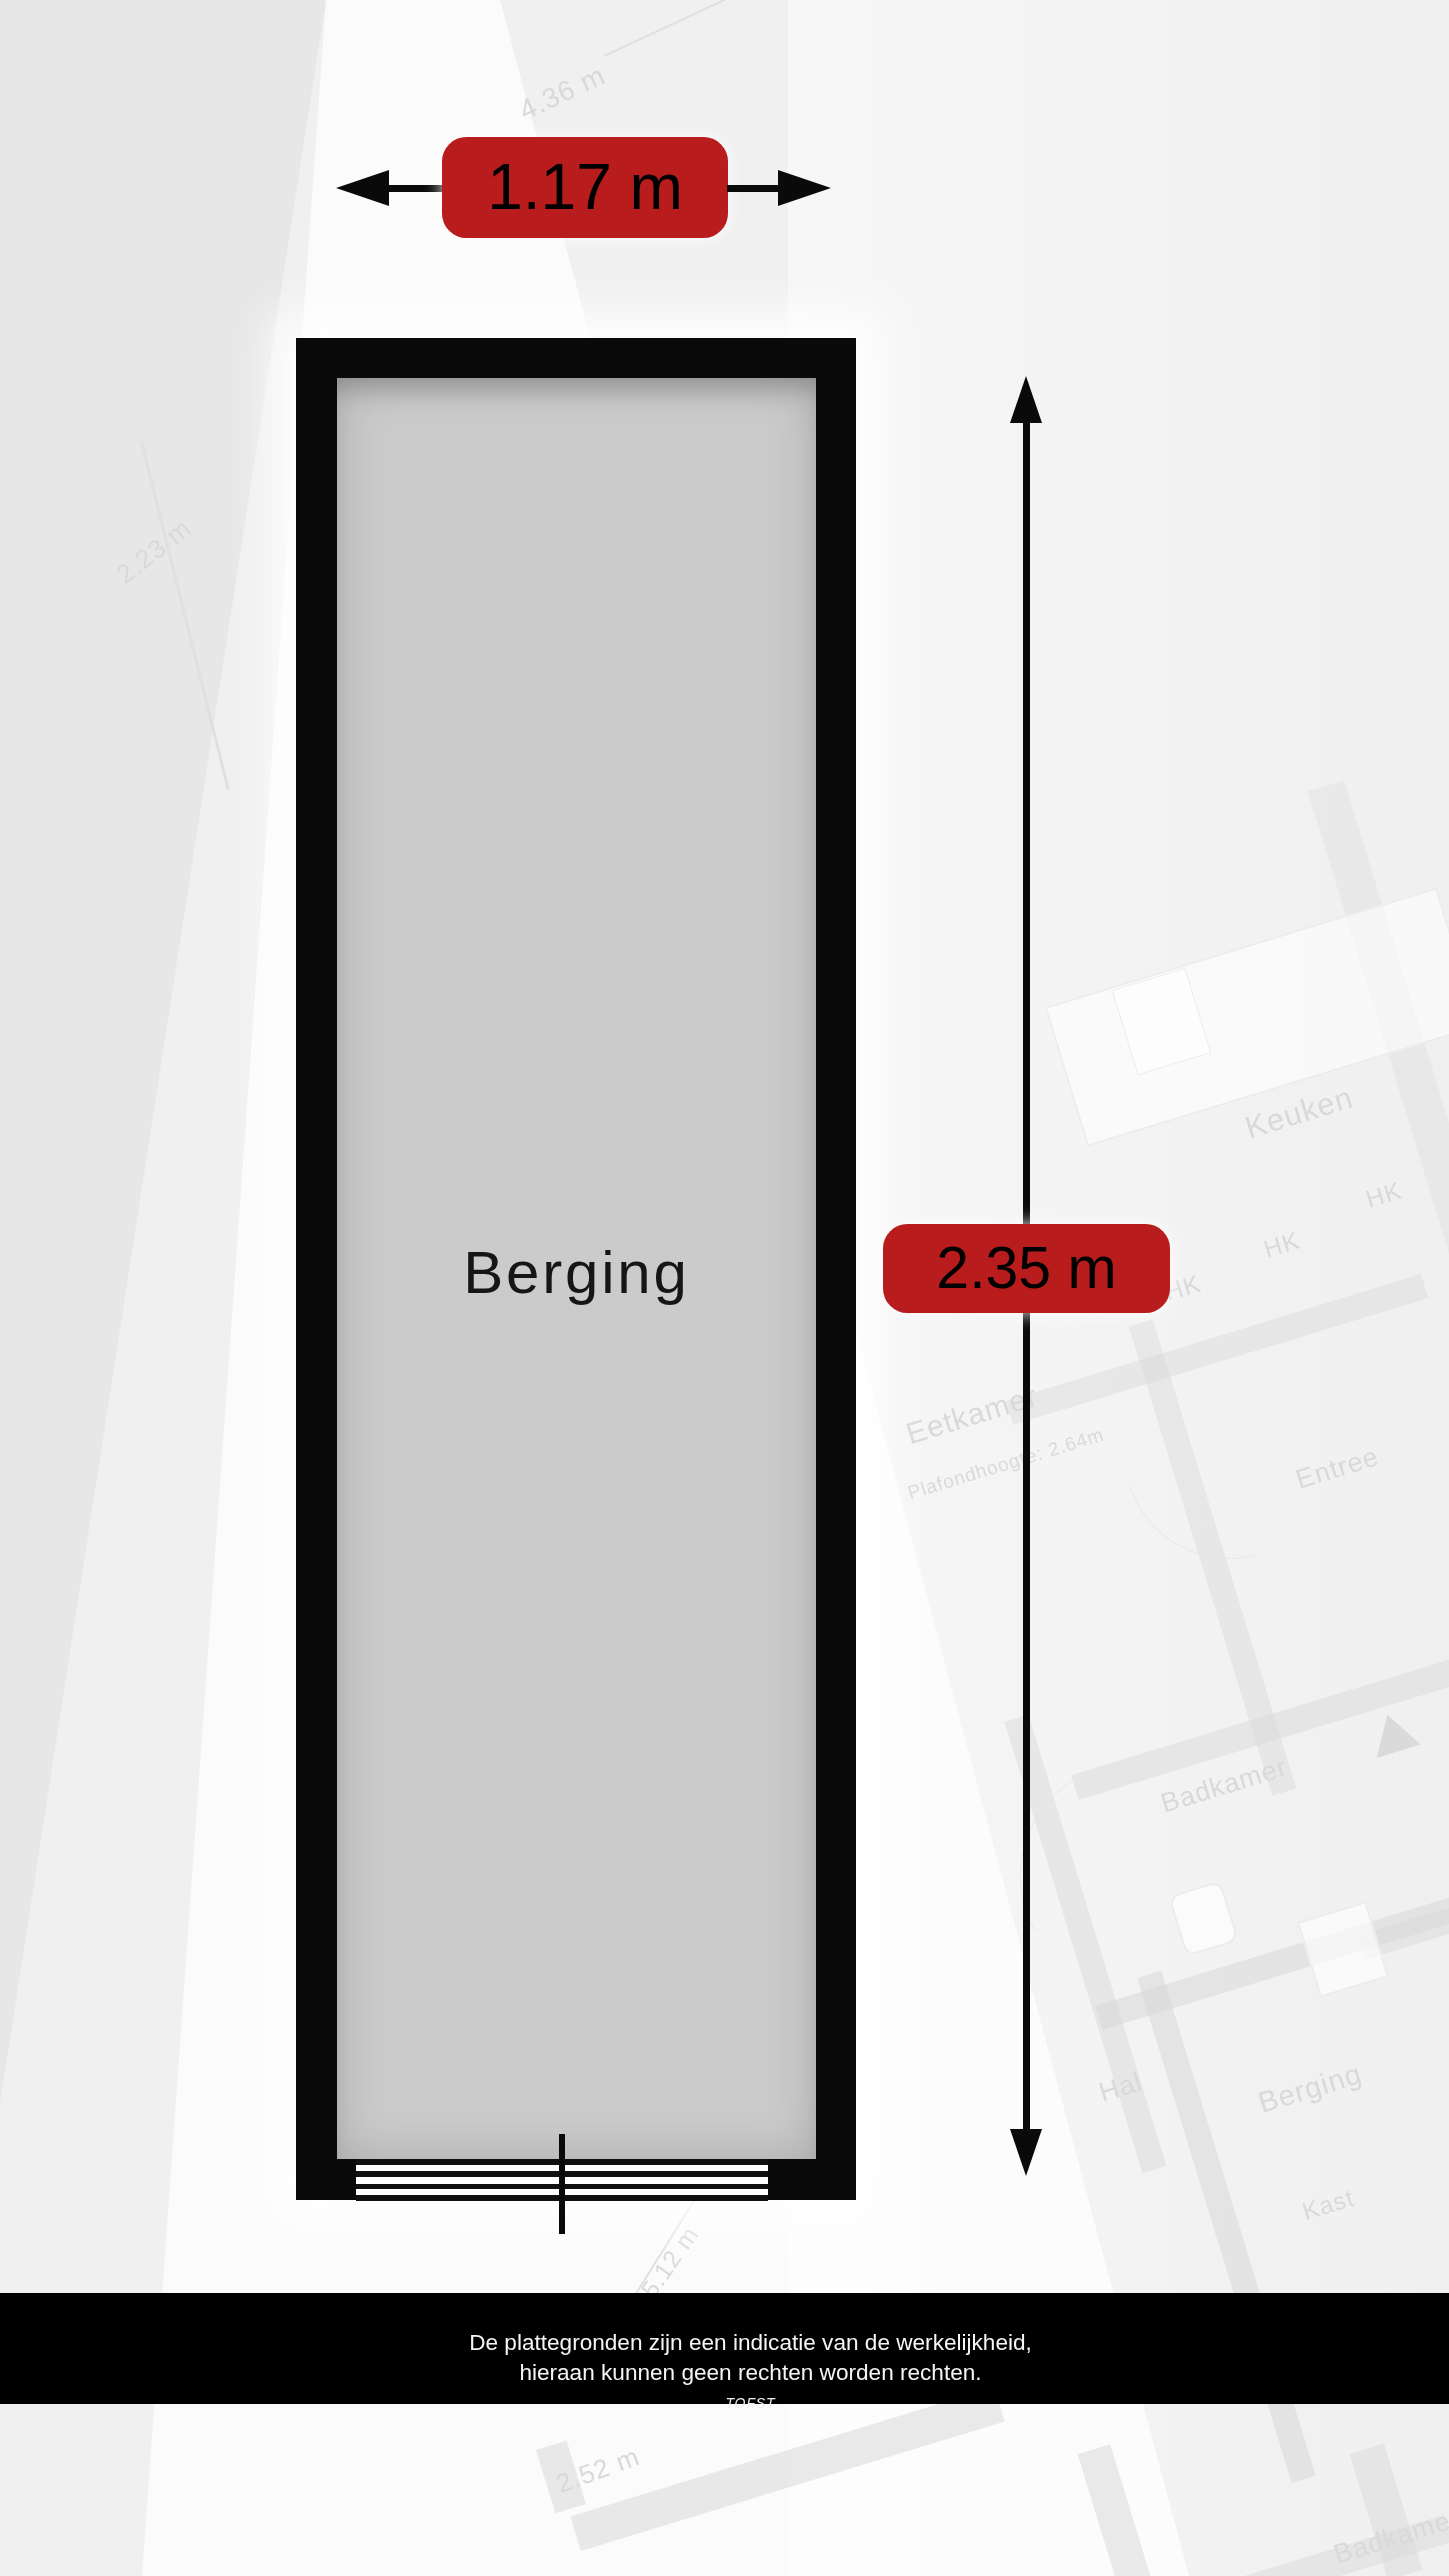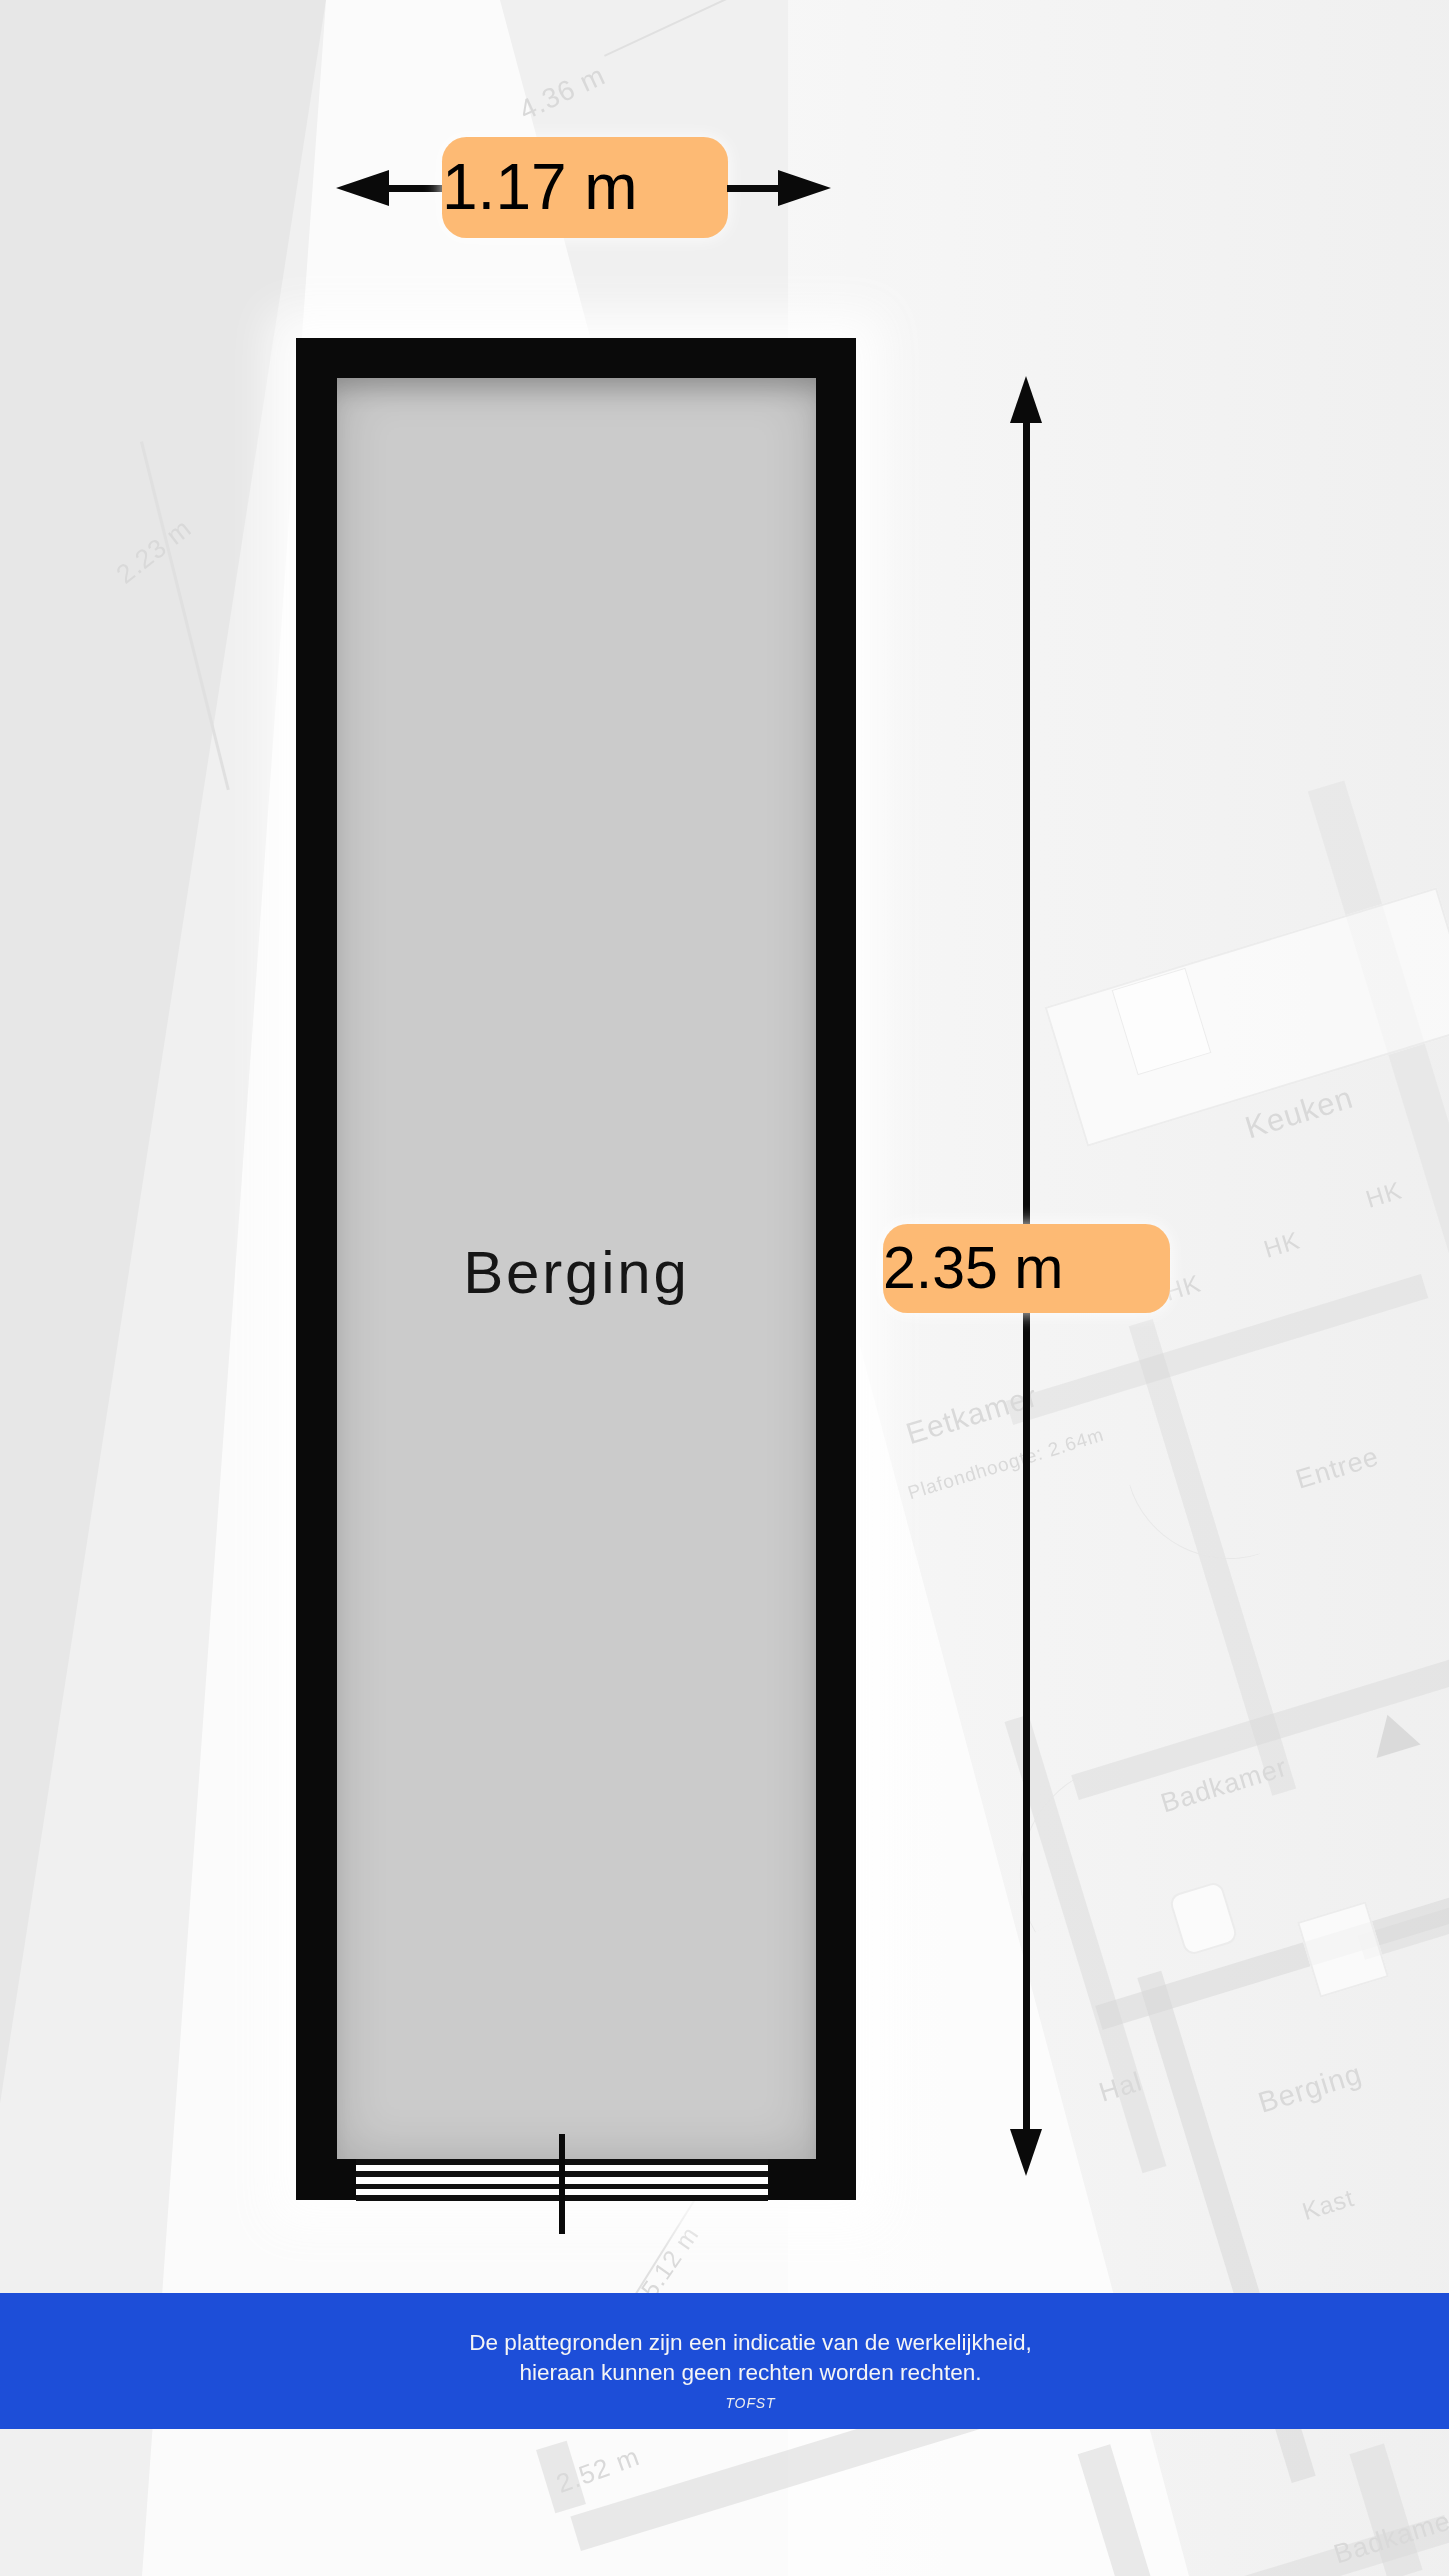--- a/index.html
+++ b/index.html
@@ -59,37 +59,37 @@
   .room-window{position:absolute;left:356px;top:2159px;width:412px;height:42px;
     background:linear-gradient(180deg,
       #101010 0 5.7px,#ffffff 5.7px 12.3px,
       #101010 12.3px 18px,#ffffff 18px 24.5px,
       #101010 24.5px 30px,#ffffff 30px 36px,
       #101010 36px 42px);}
   .door-line{position:absolute;left:559px;top:2134px;width:5.7px;height:100px;background:#0a0a0a;}
 
   
   .dim-line{position:absolute;background:#0a0a0a;}
-  .dim-label{position:absolute;background:#fdba74;border-radius:24.5px;color:#000;
-    text-align:left;box-shadow:0 0 17px rgba(255,255,255,.9);}
+  .dim-label{position:absolute;background:#b91c1c;border-radius:24.5px;color:#000;
+    text-align:center;box-shadow:0 0 17px rgba(255,255,255,.9);}
   .dim-label.w{left:442px;top:137px;width:286px;height:101px;font-size:64px;line-height:101px;}
   .dim-label.h{left:883px;top:1224px;width:287px;height:89px;font-size:59px;line-height:89px;}
 
   .tri{position:absolute;width:0;height:0;}
   .tri.left {left:336px;top:170px;border-top:18px solid transparent;
              border-bottom:18px solid transparent;border-right:53px solid #0a0a0a;}
   .tri.right{left:778px;top:170px;border-top:18px solid transparent;
              border-bottom:18px solid transparent;border-left:53px solid #0a0a0a;}
   .tri.up   {left:1010px;top:376px;border-left:16px solid transparent;
              border-right:16px solid transparent;border-bottom:47px solid #0a0a0a;}
   .tri.down {left:1010px;top:2129px;border-left:16px solid transparent;
              border-right:16px solid transparent;border-top:47px solid #0a0a0a;}
 
   
-  .footer{position:absolute;left:0;top:2293px;width:1449px;height:136px;background:#1d4ed8;}
+  .footer{position:absolute;left:0;top:2293px;width:1449px;height:111px;background:#000000;}
   .footer-text{position:absolute;left:52px;top:0;width:1397px;height:153px;
     display:flex;flex-direction:column;justify-content:center;align-items:center;
     color:#f5f5f5;text-align:center;}
   .footer-text .l{font-size:22.6px;line-height:30px;}
   .footer-text .brand{font-size:14px;letter-spacing:0.9px;margin-top:7.5px;color:#eeeeee;font-style:italic;}
 </style>
 </head>
 <body>
 
 <div class="stage">

